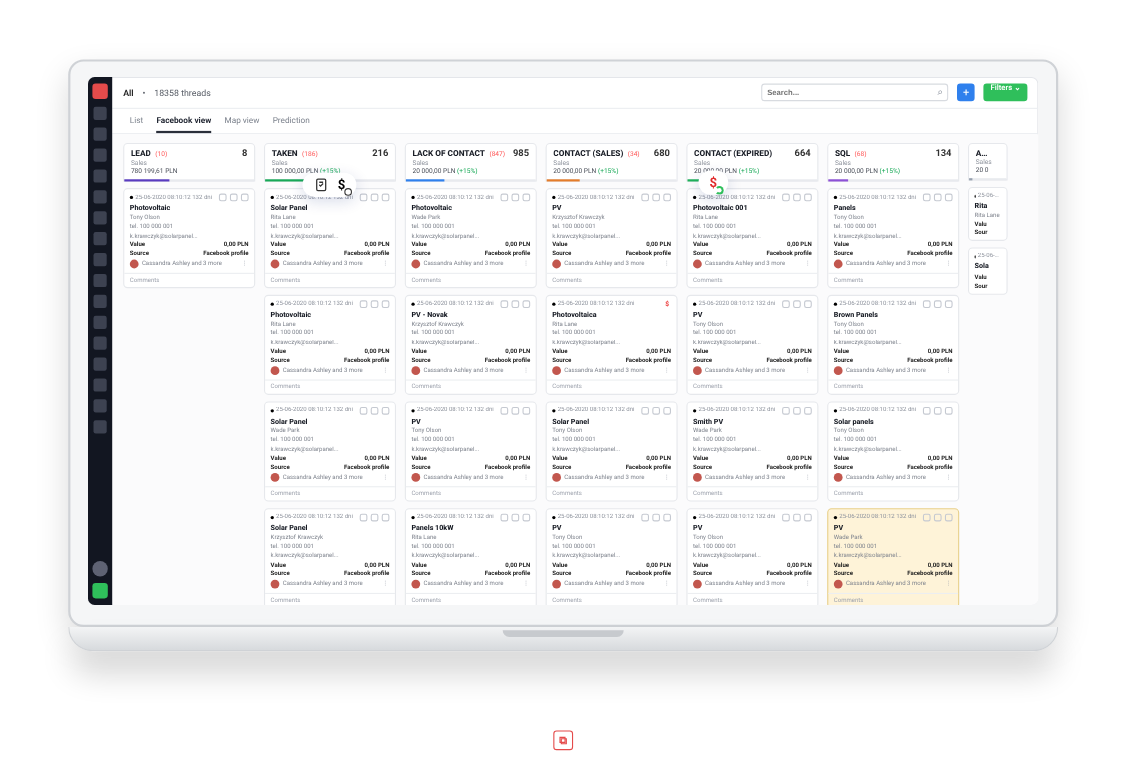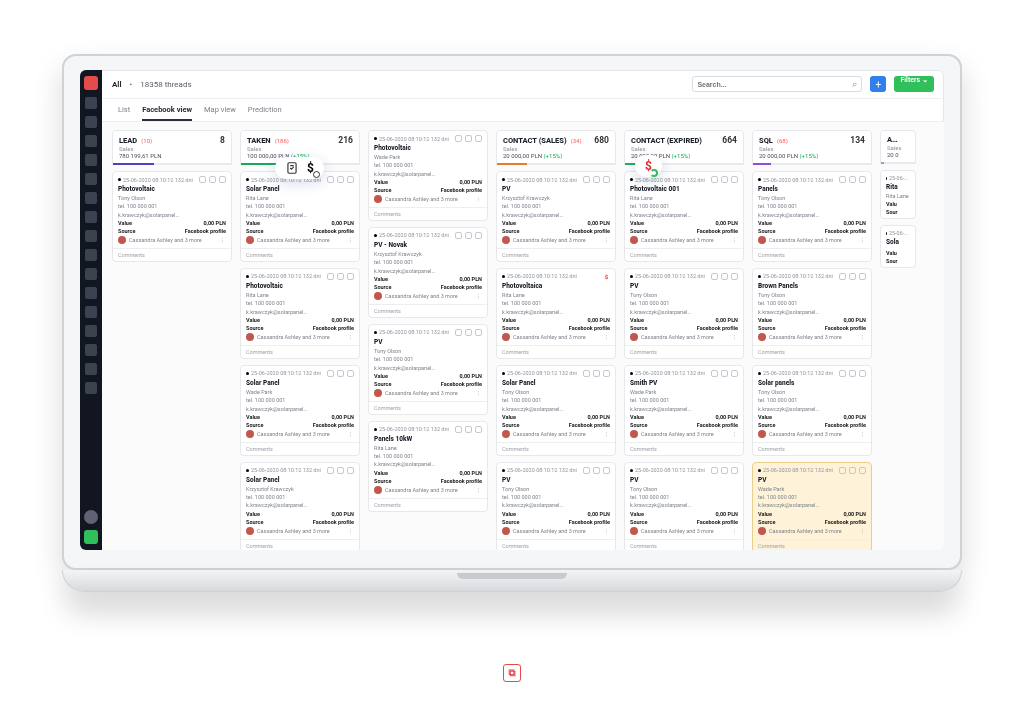--- a/index.html
+++ b/index.html
@@ -312,20 +312,31 @@
     <div class="av">
                       <span class="c"></span>
                       <span>Cassandra Ashley and 3 more</span>
                       <span class="more">⋮</span>
                     </div>
     <div class="comments">Comments</div>
   </div>
                 </div>
               </div>
               <div class="col">
+                <div class="colhead">
+      <div class="t">
+                    <span class="name ell">LACK OF CONTACT</span>
+      <span class="badge">(847)</span>
+      <span class="cnt">985</span>
+                  </div>
+      <div class="sub">Sales</div>
+      <div class="sub ell" style="color:#4a4f59">20 000,00 PLN <span style="color:#18a957">(+15%)</span></div>
+      <div class="bar" style="background:#e8eaee"></div>
+      <div class="prog" style="background:#2f80ed;width:30%"></div>
+    </div>
                 <div class="stack">
                   <div class="card">
     <div class="meta">
                       <span class="dot"></span>
                       <span class="ell">25-06-2020  08:10:12  132 dni</span>
                       <span class="mi"></span>
                       <span class="mi"></span>
                       <span class="mi"></span>
                     </div>
     <div class="title">Photovoltaic</div>

